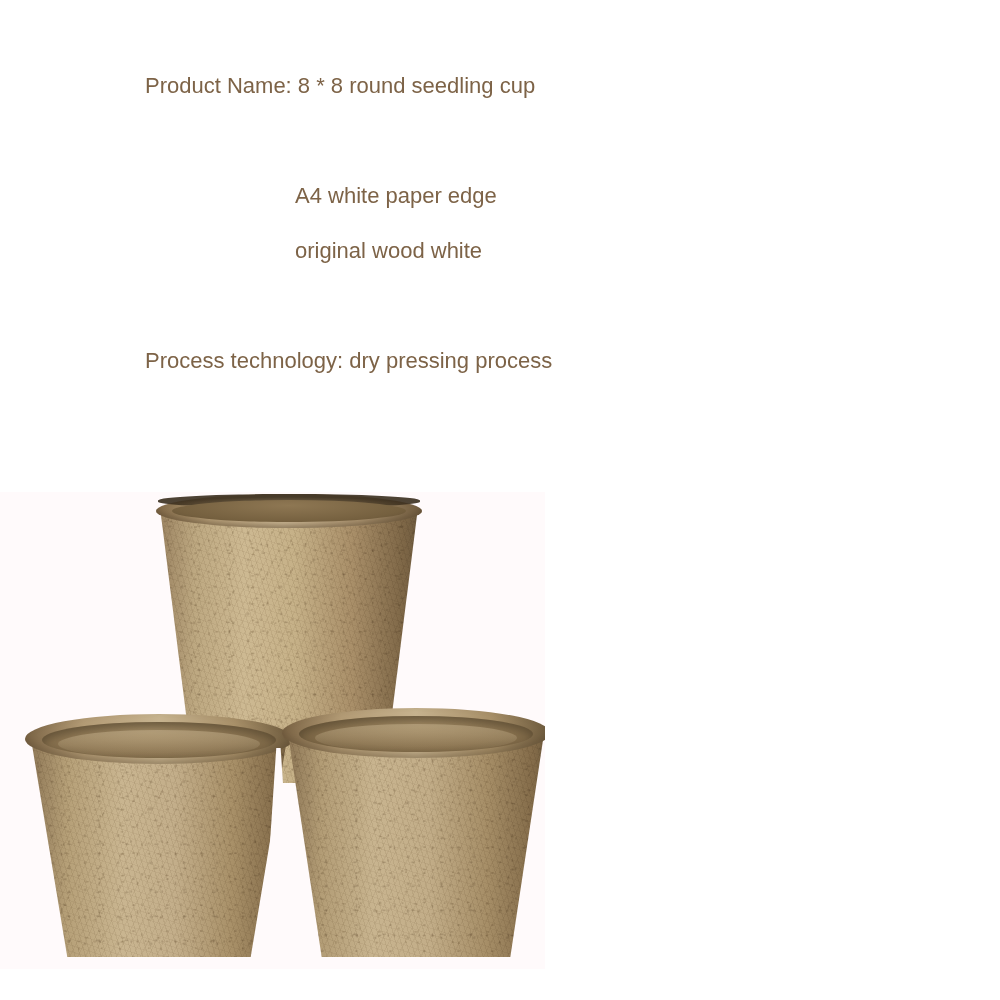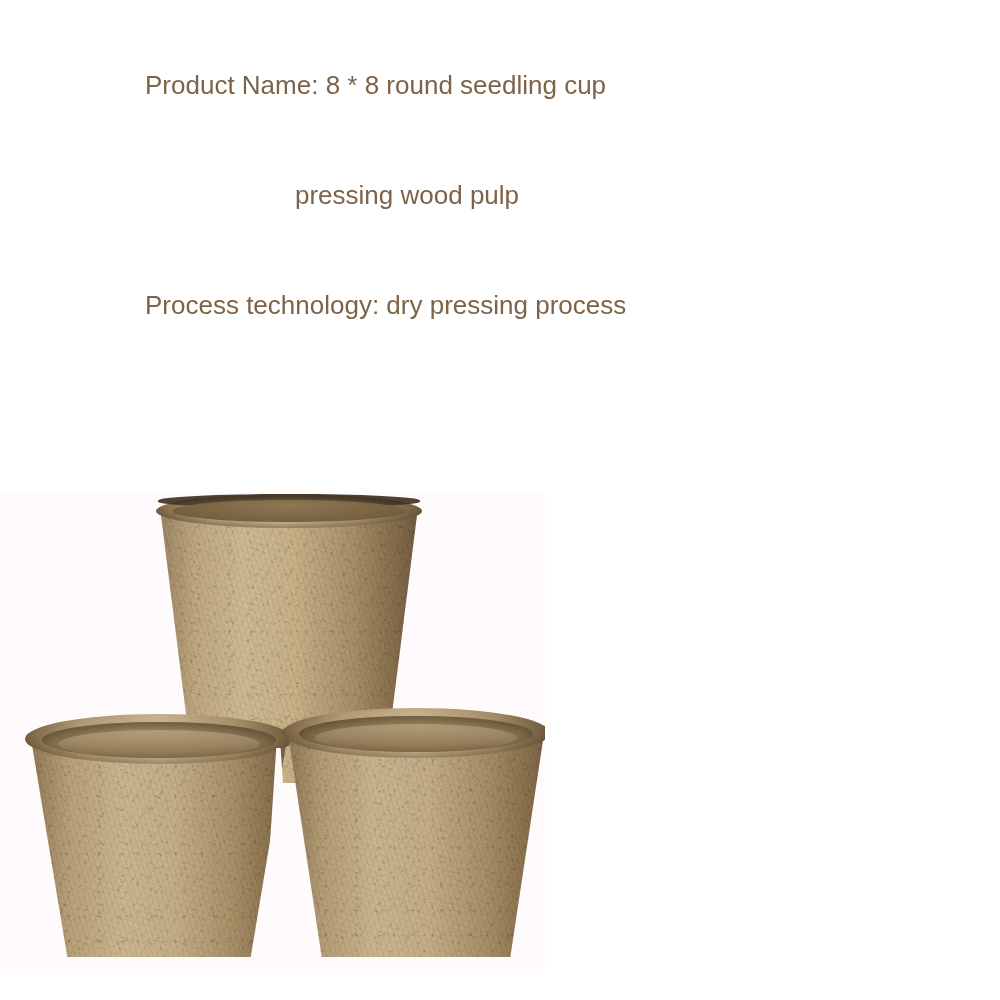--- a/index.html
+++ b/index.html
@@ -19,21 +19,21 @@
   #spec-block {
     position: absolute;
     left: 0;
     top: 0;
     width: 1000px;
     padding-top: 58px;
     box-sizing: border-box;
   }
   .spec-line {
     color: #7d6347;
-    font-size: 26px;
+    font-size: 22px;
     line-height: 55px;
     white-space: pre;
     font-weight: 400;
     letter-spacing: 0px;
   }
   .indent-0 { padding-left: 145px; }
   .indent-1 { padding-left: 295px; }
   .spacer-line { height: 55px; }
 
   
@@ -94,22 +94,23 @@
 </head>
 <body>
 
 <div id="spec-block">
 
   <div class="spec-line indent-0">Product Name: 8 * 8 round seedling cup</div>
 
   <div class="spec-line spacer-line"></div>
 
 
+  <div class="spec-line indent-1">A4 white paper edge</div>
 
-  <div class="spec-line indent-1">pressing wood pulp</div>
+  <div class="spec-line indent-1">original wood white</div>
 
   <div class="spec-line spacer-line"></div>
 
   <div class="spec-line indent-0">Process technology: dry pressing process</div>
 
 </div>
 
 <div id="product-photo">
 
   <div class="pot" style="left:158px; top:6px; width:262px; height:285px;">

